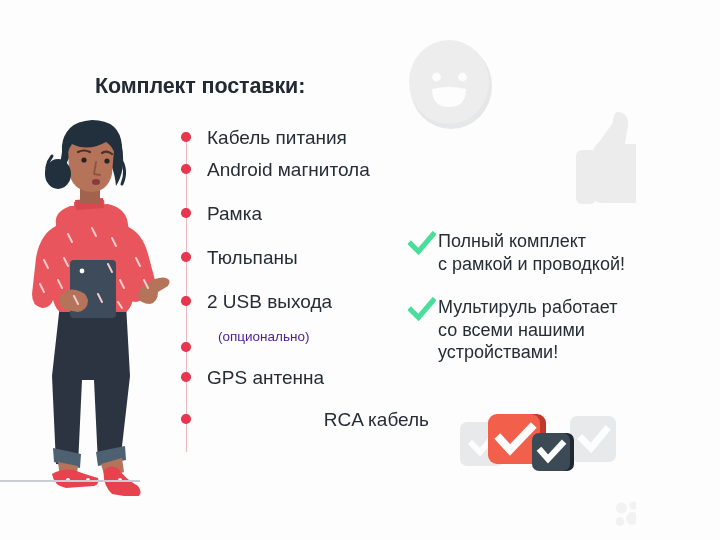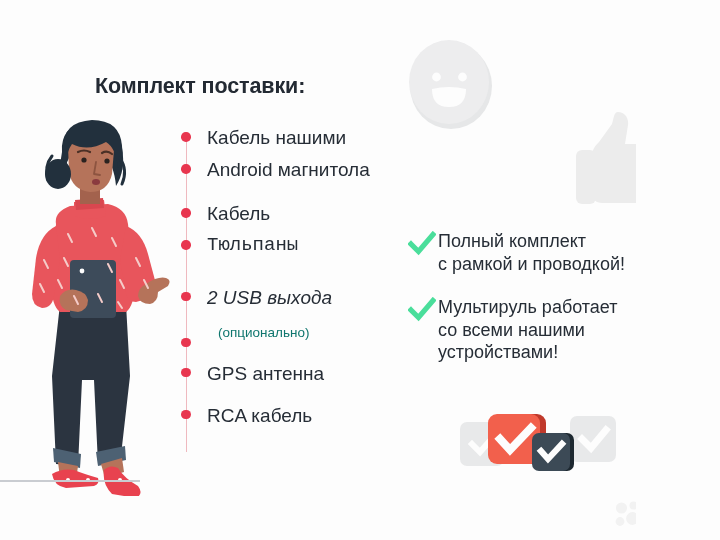--- a/index.html
+++ b/index.html
@@ -92,21 +92,21 @@
     margin-left: 28px;
   }
   .item-label {
     font-size: 19px;
     color: #262d36;
     white-space: nowrap;
     line-height: 1.05;
   }
   .item-sublabel {
     font-size: 13.5px;
-    color: #0f766e;
+    color: #4c1d95;
     white-space: nowrap;
     line-height: 1.15;
     margin-top: 1px;
     margin-left: 11px;
   }
 
   
   #features-block {
     position: absolute;
     left: 410px;
@@ -249,67 +249,67 @@
   <div id="ground-line"></div>
 
   <div id="page-title">Комплект поставки:</div>
 
   <div id="supply-list">
     <div id="list-spine"></div>
 
     <div class="list-item" style="margin-top:0px;">
       <span class="bullet-dot" style="top:4px;"></span>
       <span class="item-text-wrap">
-        <span class="item-label">Кабель нашими</span>
+        <span class="item-label">Кабель питания</span>
       </span>
     </div>
 
     <div class="list-item" style="margin-top:12px;">
       <span class="bullet-dot" style="top:4px;"></span>
       <span class="item-text-wrap">
         <span class="item-label">Android магнитола</span>
       </span>
     </div>
 
     <div class="list-item" style="margin-top:24px;">
       <span class="bullet-dot" style="top:4px;"></span>
       <span class="item-text-wrap">
-        <span class="item-label">Кабель</span>
-      </span>
-    </div>
-
-    <div class="list-item" style="margin-top:12px;font-family:Liberation Mono, monospace;">
+        <span class="item-label">Рамка</span>
+      </span>
+    </div>
+
+    <div class="list-item" style="margin-top:24px;">
       <span class="bullet-dot" style="top:4px;"></span>
       <span class="item-text-wrap">
         <span class="item-label">Тюльпаны</span>
       </span>
     </div>
 
-    <div class="list-item" style="margin-top:32px;font-style:italic;">
+    <div class="list-item" style="margin-top:24px;">
       <span class="bullet-dot" style="top:4px;"></span>
       <span class="item-text-wrap">
         <span class="item-label">2 USB выхода</span>
       </span>
     </div>
 
     <div class="list-item" style="margin-top:16px;">
       <span class="bullet-dot" style="top:14px;"></span>
       <span class="item-text-wrap">
         <div class="item-sublabel">(опционально)</div>
       </span>
     </div>
 
     <div class="list-item" style="margin-top:22px;">
       <span class="bullet-dot" style="top:4px;"></span>
       <span class="item-text-wrap">
         <span class="item-label">GPS антенна</span>
       </span>
     </div>
 
-    <div class="list-item" style="margin-top:22px;">
+    <div class="list-item" style="margin-top:22px;justify-content:flex-end;">
       <span class="bullet-dot" style="top:4px;"></span>
       <span class="item-text-wrap">
         <span class="item-label">RCA кабель</span>
       </span>
     </div>
   </div>
 
   <div id="features-block">
     <div class="feature-row">
       <svg class="check-icon" viewBox="0 0 28 26">

